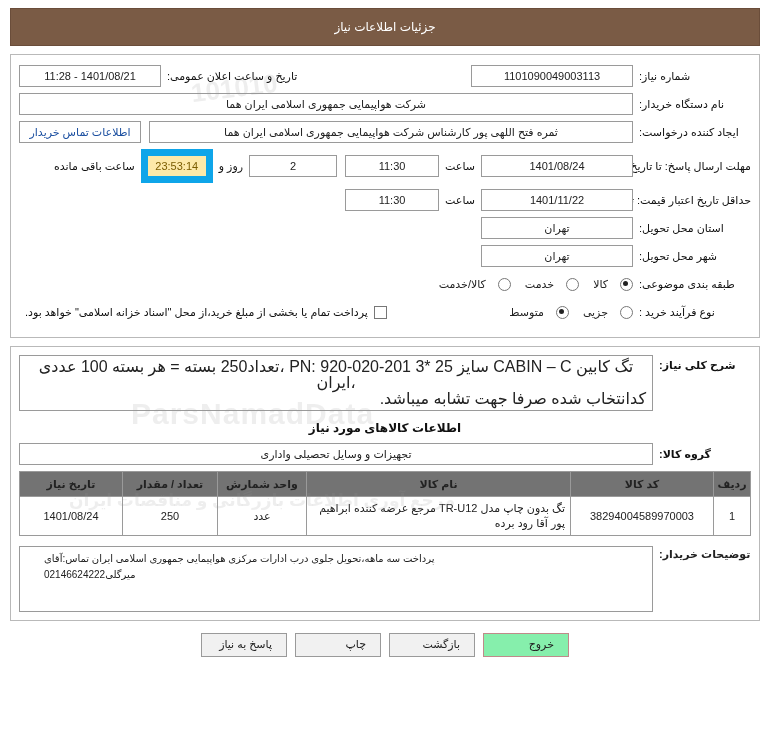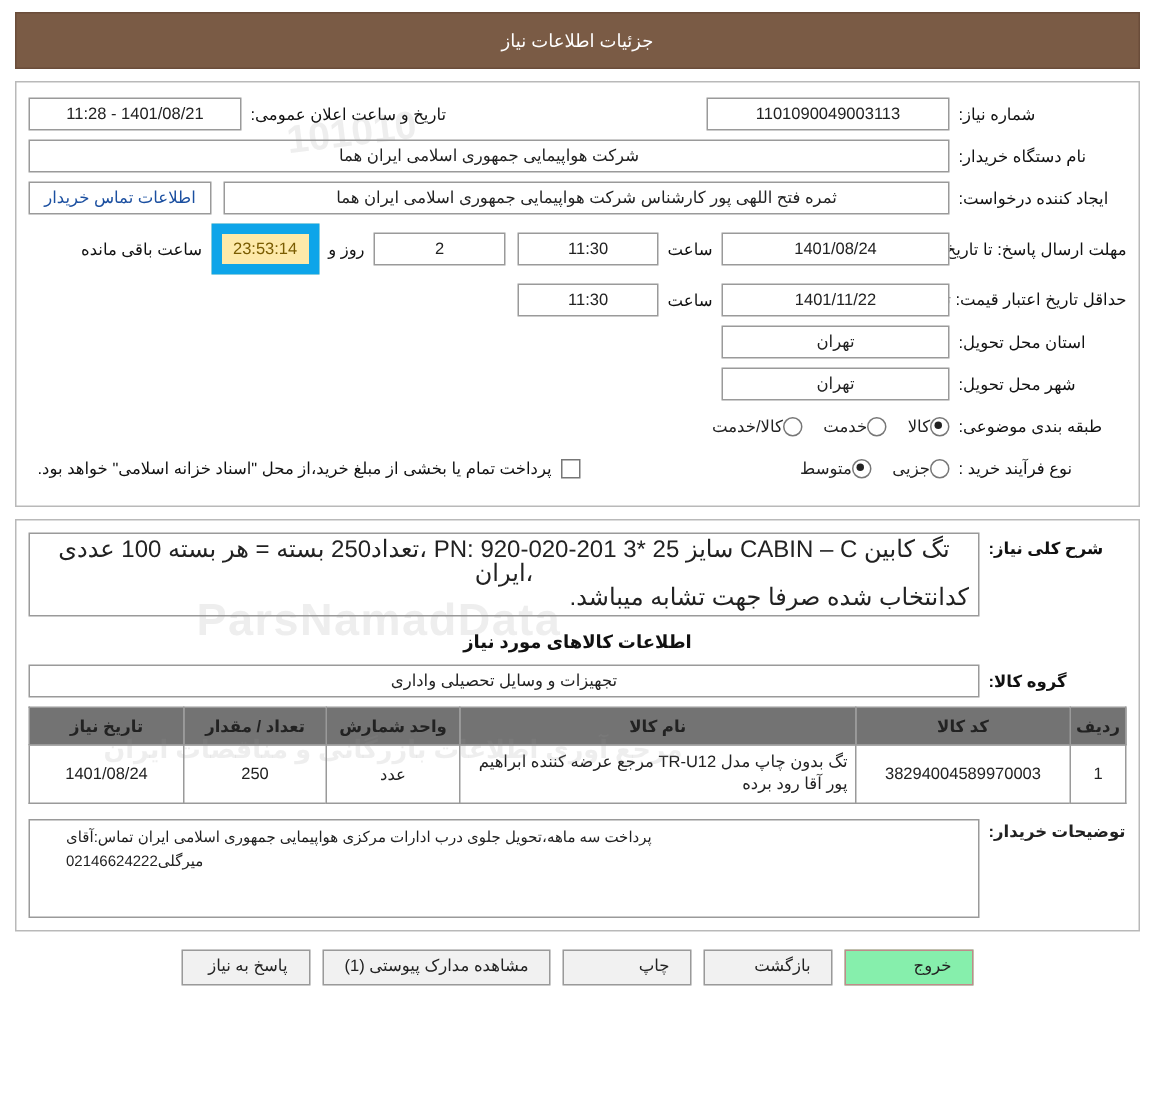--- a/index.html
+++ b/index.html
@@ -86,21 +86,21 @@
     border-radius:50%;background:#fff;vertical-align:middle;position:relative;
   }
   .radio.on::after{
     content:"";position:absolute;left:2px;top:2px;width:5px;height:5px;
     border-radius:50%;background:#222;
   }
   .cb{
     display:inline-block;width:11px;height:11px;border:1px solid #777;
     background:#fff;vertical-align:middle;
   }
-  .opt{display:inline-flex;align-items:center;gap:0;margin-left:14px;}
+  .opt{display:inline-flex;align-items:center;gap:12px;margin-left:14px;}
 
   
   .timer{
     border:7px solid #0ea5e9;background:#fde9a9;color:#7a5c00;
     height:20px;line-height:20px;width:58px;text-align:center;font-size:11px;
   }
 
   
   .desc-wrap{display:flex;align-items:flex-start;}
   .desc-box{
@@ -289,17 +289,16 @@
         <div>میرگلی02146624222</div>
       </div>
     </div>
 
   </div>
 
   <div class="btnbar">
     <div class="btn exit">خروج</div>
     <div class="btn back">بازگشت</div>
     <div class="btn">چاپ</div>
-    <div class="btn">مشاهده مدارک پیوستی (1)</div>
     <div class="btn">پاسخ به نیاز</div>
   </div>
 
 </div>
 
 </body></html>

